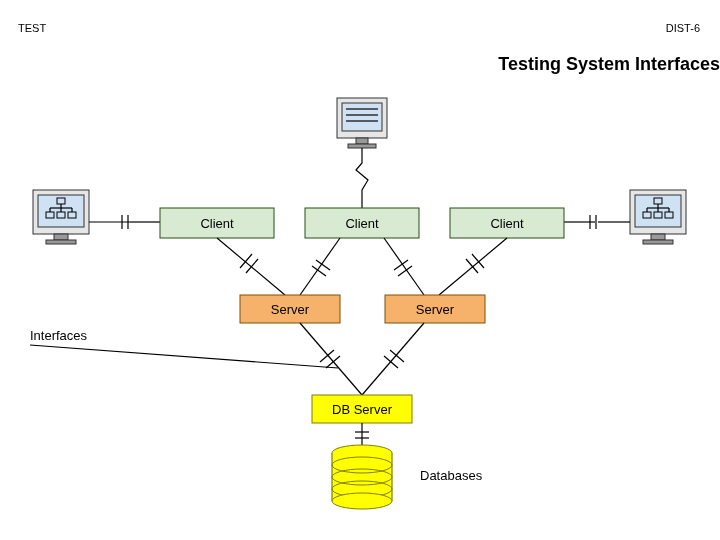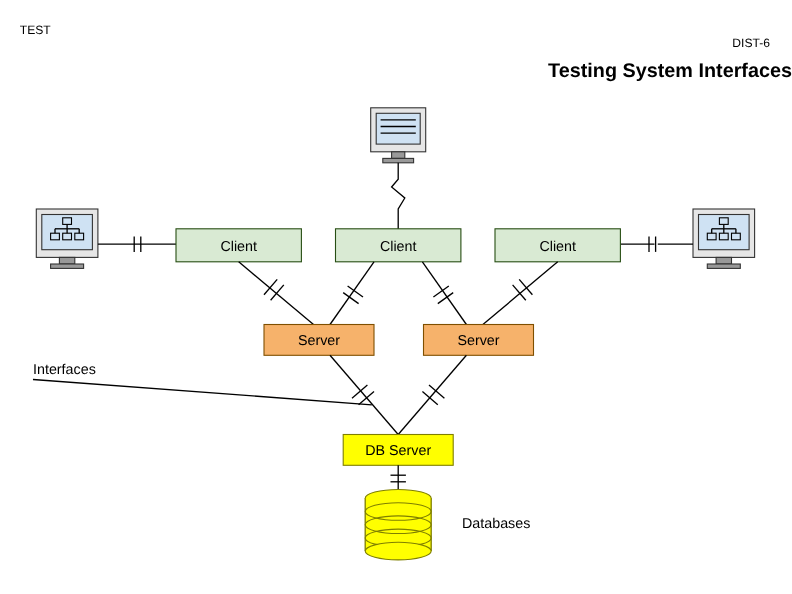--- a/index.html
+++ b/index.html
@@ -1,18 +1,18 @@
 <!DOCTYPE html>
 <html><head>
 <meta charset="utf-8">
 <style>
   html,body{margin:0;padding:0;width:720px;height:540px;background:#fff;font-family:Arial,Helvetica,sans-serif;color:#000;}
   .page{position:relative;width:720px;height:540px;}
   .header-left{position:absolute;left:18px;top:22px;font-size:11px;}
-  .header-right{position:absolute;right:20px;top:34px;font-size:11px;}
+  .header-right{position:absolute;right:20px;top:22px;font-size:11px;}
   .title{position:absolute;left:0;right:0;top:54px;text-align:right;font-size:18px;font-weight:bold;}
   svg{position:absolute;left:0;top:0;}
   text{font-family:Arial,Helvetica,sans-serif;}
   .box-client{fill:#d9ead3;stroke:#274e13;stroke-width:1;}
   .box-server{fill:#f6b26b;stroke:#7f4f00;stroke-width:1;}
   .box-db{fill:#ffff00;stroke:#7f7f00;stroke-width:1;}
   .label{font-size:13px;}
   .side-label{font-size:13px;}
   .line{stroke:#000;stroke-width:1.2;fill:none;}
   .mon-body{fill:#e6e6e6;stroke:#333;}

